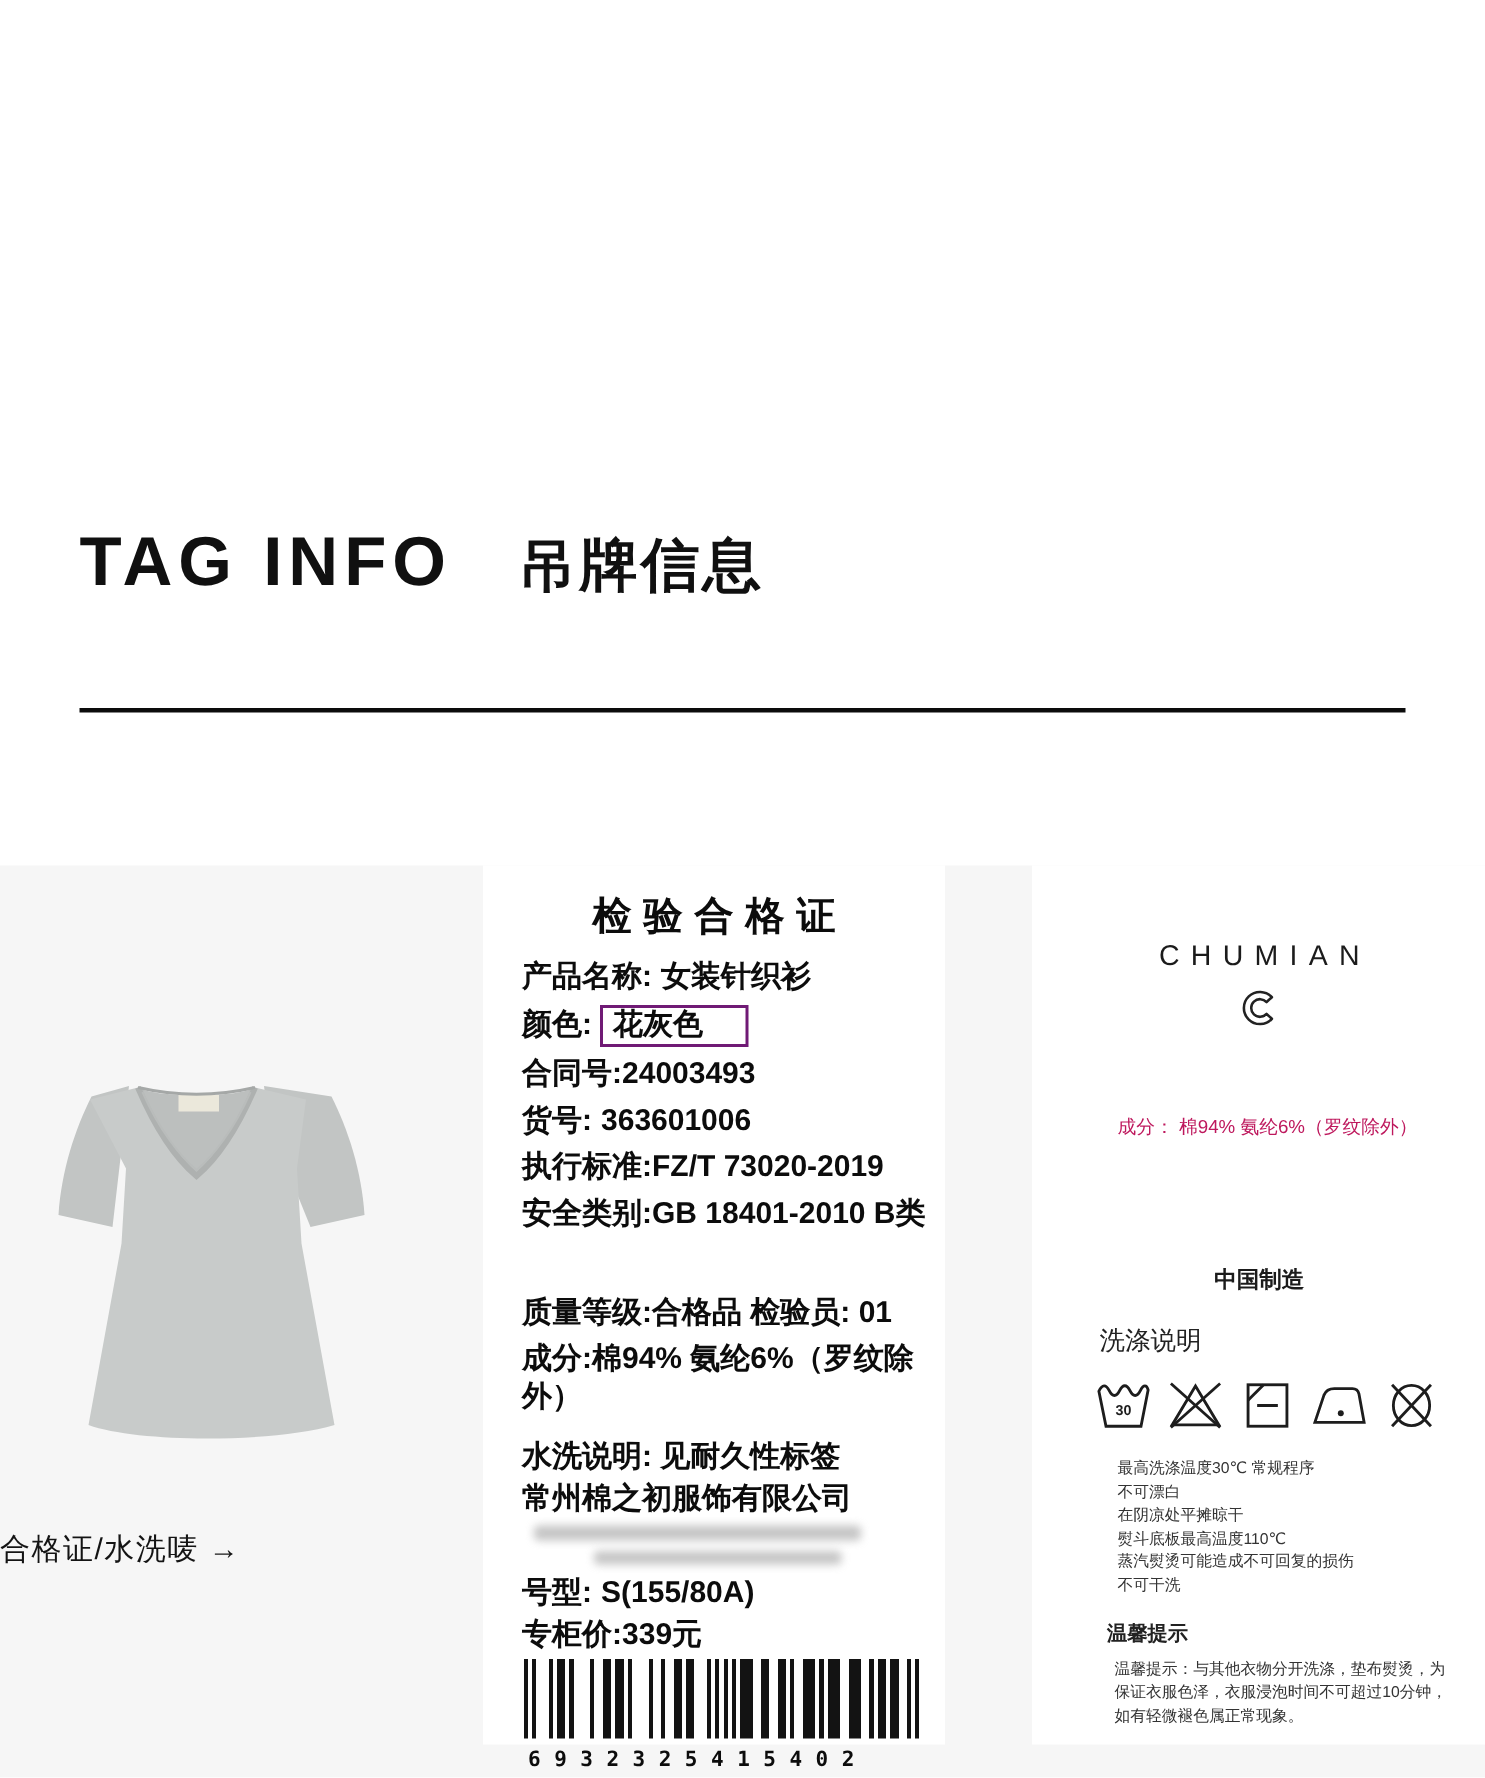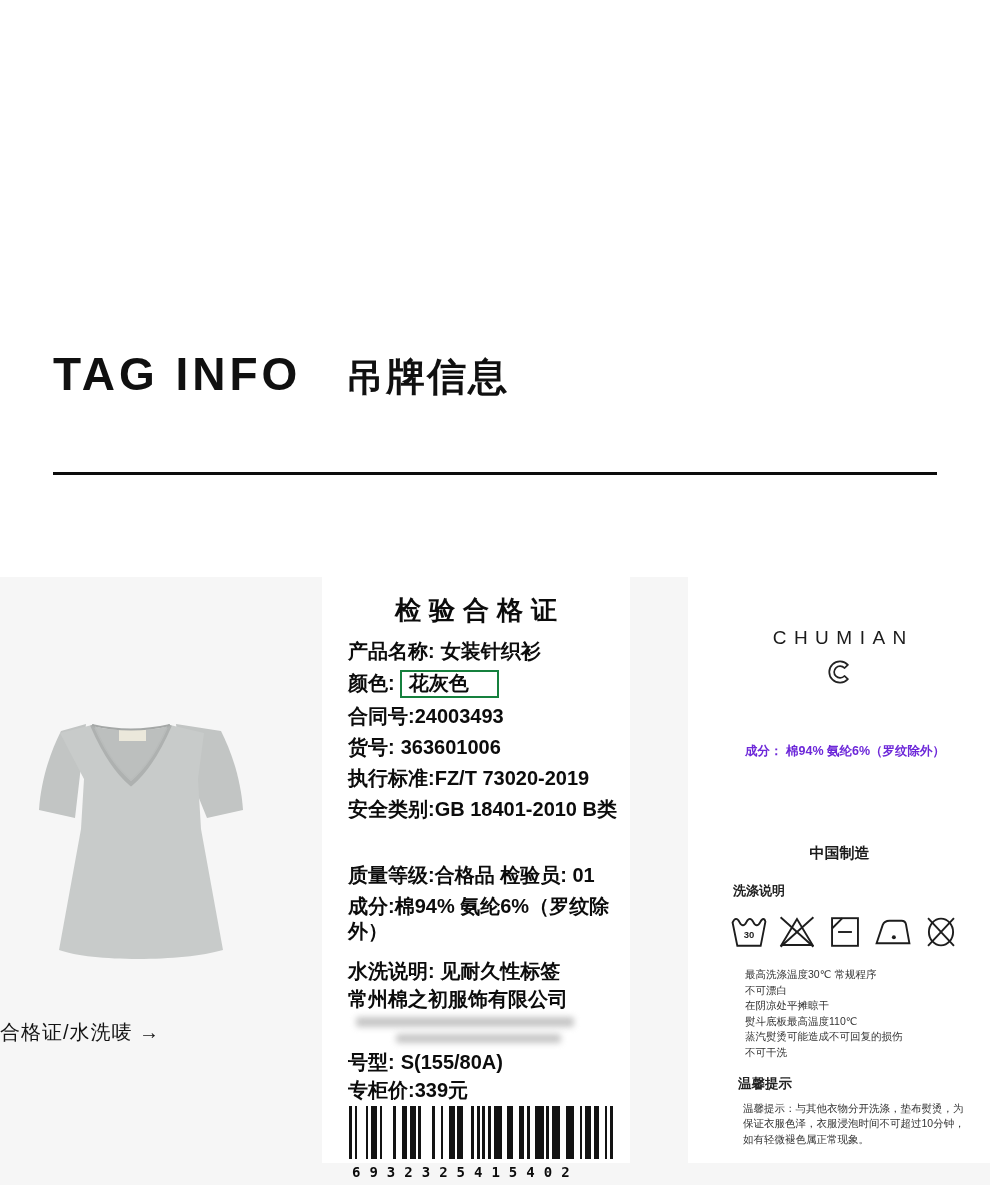--- a/index.html
+++ b/index.html
@@ -28,38 +28,38 @@
   
   .cert-title{margin-top:16px;text-align:center;font-size:26px;font-weight:700;
               letter-spacing:8px;text-indent:8px;color:#0c0c0c;}
   .cert-line{margin:6px 0 0 26px;width:282px;font-size:20px;font-weight:700;
              line-height:25px;color:#0c0c0c;}
   .cert-line .val{margin-left:6px;}
   .first{margin-top:11px;}
   .gap-lg{margin-top:41px;}
   .gap-md{margin-top:15px;}
   .tight{margin-top:3px;}
-  .red-box{display:inline-block;border:2px solid #15803d;padding:0 28px 1px 7px;
+  .red-box{display:inline-block;border:2px solid #701a75;padding:0 28px 1px 7px;
            margin-left:5px;line-height:23px;}
   .blur-wrap{margin:5px 0 0 34px;height:30px;}
   .blur-bar{background:#9f9f9f;filter:blur(3px);opacity:.6;border-radius:3px;}
   .b1{width:218px;height:10px;}
   .b2{width:165px;height:9px;margin:7px 0 0 40px;}
   .barcode{margin:3px 0 0 27px;width:264px;height:53px;}
   #barcode-svg rect{fill:#131313;}
   .barcode-digits{margin:1px 0 0 30px;font-size:14px;font-weight:700;letter-spacing:9px;
                   color:#0c0c0c;font-family:"DejaVu Sans Mono","Liberation Mono",monospace;}
 
   
   .brand{margin-top:50px;text-align:center;font-size:19px;font-weight:500;
          letter-spacing:7.5px;text-indent:7.5px;color:#1b1b1b;}
   .logo{display:block;margin:8px auto 0;width:30px;height:30px;}
-  .comp{margin:56px 0 0 57px;font-size:12.5px;color:#6d28d9;font-weight:bold;}
+  .comp{margin:56px 0 0 57px;font-size:12.5px;color:#be185d;}
   .madein{margin-top:84px;text-align:center;font-size:15px;font-weight:700;color:#1b1b1b;}
-  .washhead{margin:19px 0 0 45px;font-size:13px;font-weight:700;color:#222;}
+  .washhead{margin:19px 0 0 45px;font-size:17px;font-weight:400;color:#222;}
   .symbols{margin:12px 0 0 42px;display:flex;gap:10px;align-items:center;}
   .sym{width:38px;height:40px;}
   .sym path,.sym line,.sym rect,.sym ellipse{stroke:#1d1d1d;stroke-width:2.2;fill:none;}
   .sym text{fill:#1d1d1d;font-size:11px;font-weight:700;stroke:none;
             font-family:"Liberation Sans",sans-serif;}
   .sym .dot{fill:#1d1d1d;stroke:none;}
   .washlines{margin:15px 0 0 57px;}
   .washline{font-size:10.5px;line-height:15.6px;color:#333;}
   .tipshead{margin:14px 0 0 50px;font-size:13.5px;font-weight:700;color:#222;}
   .tips{margin:8px 0 0 55px;width:230px;font-size:10.5px;line-height:15.5px;color:#333;}

